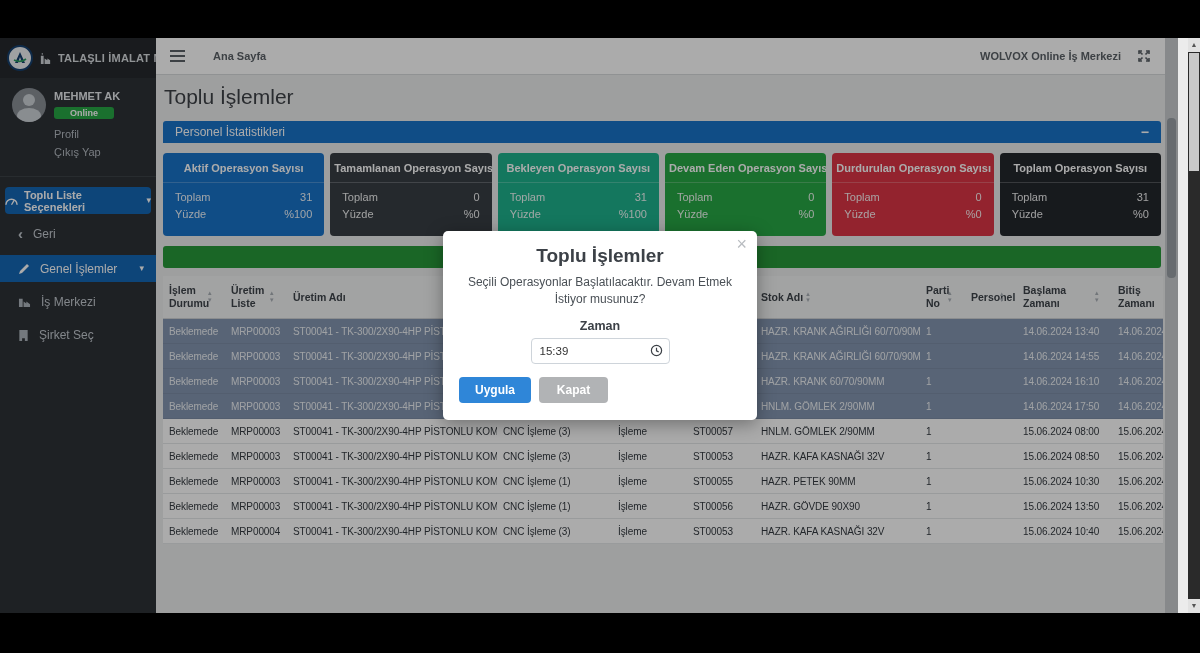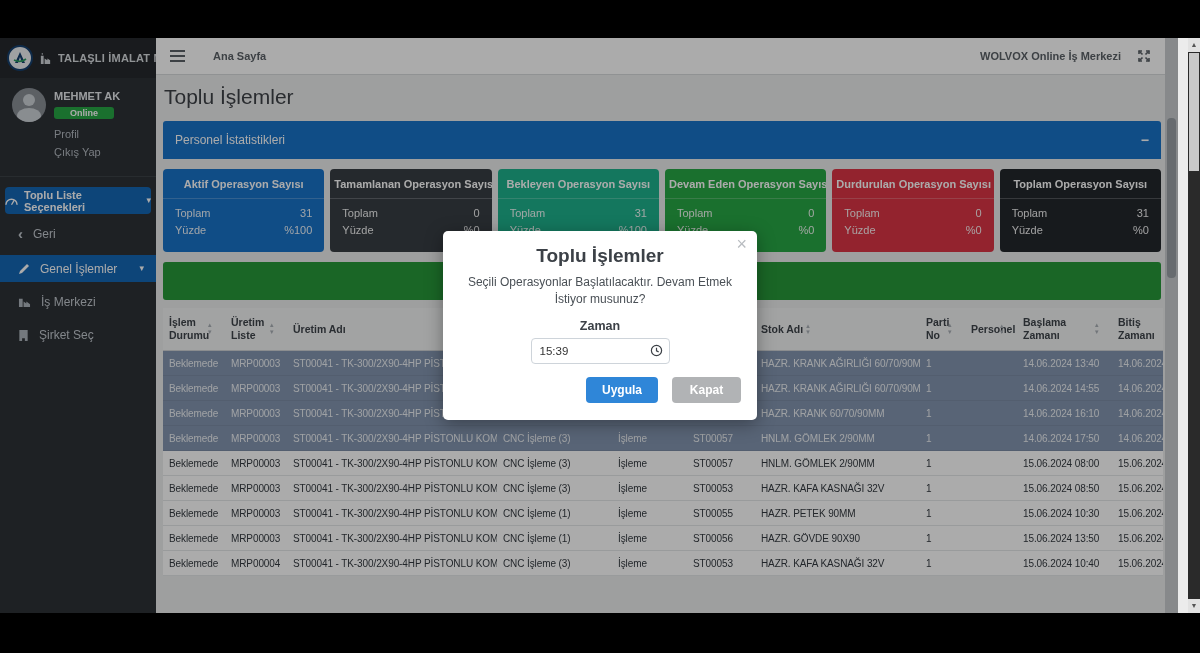--- a/index.html
+++ b/index.html
@@ -36,21 +36,21 @@
   .navbar { position:absolute; left:156px; top:0; width:1009px; height:37px; background:#fff; border-bottom:1px solid #d7dadc; display:flex; align-items:center; padding:0 14px; z-index:5; }
   .burger { width:15px; display:flex; flex-direction:column; gap:3px; cursor:pointer; }
   .burger i { height:2px; background:#5b6167; display:block; }
   .nb-home { margin-left:28px; font-size:11px; font-weight:bold; color:#5b6167; cursor:pointer; }
   .nb-right { margin-left:auto; display:flex; align-items:center; gap:16px; }
   .nb-title { font-size:11px; font-weight:bold; color:#5b6167; }
 
   
   .content { position:absolute; left:156px; top:37px; width:1009px; height:538px; padding:8px 4px 0 7px; }
   .page-title { font-size:21px; font-weight:500; color:#3e4247; margin:2px 0 12px 1px; }
-  .panel-header { height:38px; border-radius:3px 3px 0 0; display:flex; align-items:center; justify-content:space-between; padding:0 12px; color:#fff; font-size:12px; }
+  .panel-header { height:22px; border-radius:3px 3px 0 0; display:flex; align-items:center; justify-content:space-between; padding:0 12px; color:#fff; font-size:12px; }
   .ph-blue { background:#1973c8; }
   .ph-green { background:#279839; margin-top:10px; border-radius:3px; }
   .minus { font-size:14px; font-weight:bold; cursor:pointer; line-height:1; }
   .cards { display:flex; gap:6px; margin-top:10px; }
   .stat-card { flex:1; border-radius:4px; color:#fff; height:83px; overflow:hidden; }
   .stat-title { text-align:center; font-size:11px; font-weight:bold; padding:9px 4px 8px 4px; border-bottom:1px solid rgba(255,255,255,.22); white-space:nowrap; }
   .stat-body { padding:8px 12px 0 12px; }
   .stat-row { display:flex; justify-content:space-between; font-size:11px; margin-bottom:5px; color:rgba(255,255,255,.92); }
 
   
@@ -69,21 +69,21 @@
   .modal { position:absolute; left:443px; top:231px; width:314px; height:189px; background:#fff; border-radius:5px; z-index:60; box-shadow:0 4px 18px rgba(0,0,0,.35); padding:14px 16px 0 16px; }
   .modal-close { position:absolute; right:10px; top:4px; font-size:18px; color:#b9bdc1; cursor:pointer; line-height:1; }
   .modal-title { text-align:center; font-size:19px; font-weight:bold; color:#3c4147; }
   .modal-msg { text-align:center; font-size:12px; color:#4a5056; line-height:1.45; margin-top:7px; }
   .fields { display:flex; gap:10px; margin-top:10px; justify-content:center; }
   .field { width:139px; }
   .field-label { text-align:center; font-size:12.5px; font-weight:bold; color:#3c4147; margin-bottom:5px; }
   .inp-wrap { position:relative; }
   .inp-wrap input { width:100%; height:26px; border:1px solid #ced4da; border-radius:4px; font-size:11.5px; color:#333; padding:0 24px 0 8px; font-family:inherit; }
   .inp-icon { position:absolute; right:7px; top:6px; }
-  .modal-btns { display:flex; justify-content:flex-end; gap:14px; margin-top:13px; }
+  .modal-btns { display:flex; justify-content:flex-start; gap:8px; margin-top:13px; }
   .btn { border:none; border-radius:4px; font-size:12px; font-weight:bold; color:#fff; padding:6px 0; width:72px; cursor:pointer; font-family:inherit; }
   .btn-apply { background:#2f86d8; }
   .btn-cancel { background:#b1b3b5; width:69px; }
 
   
   .inner-scroll { position:absolute; right:0; top:0; width:13px; height:100%; background:#c9ccd0; z-index:8; }
   .inner-scroll .thumb { position:absolute; left:2px; top:80px; width:9px; height:160px; background:#9aa0a6; border-radius:4px; }
   .gutter { position:absolute; left:1178px; top:38px; width:10px; height:575px; background:#ececec; z-index:70; }
   .vscroll { position:absolute; left:1188px; top:38px; width:12px; height:575px; background:#2a2a2a; z-index:70; }
   .vs-btn { position:absolute; left:0; width:12px; height:14px; background:#e2e2e2; color:#555; font-size:7px; text-align:center; line-height:14px; cursor:pointer; }

